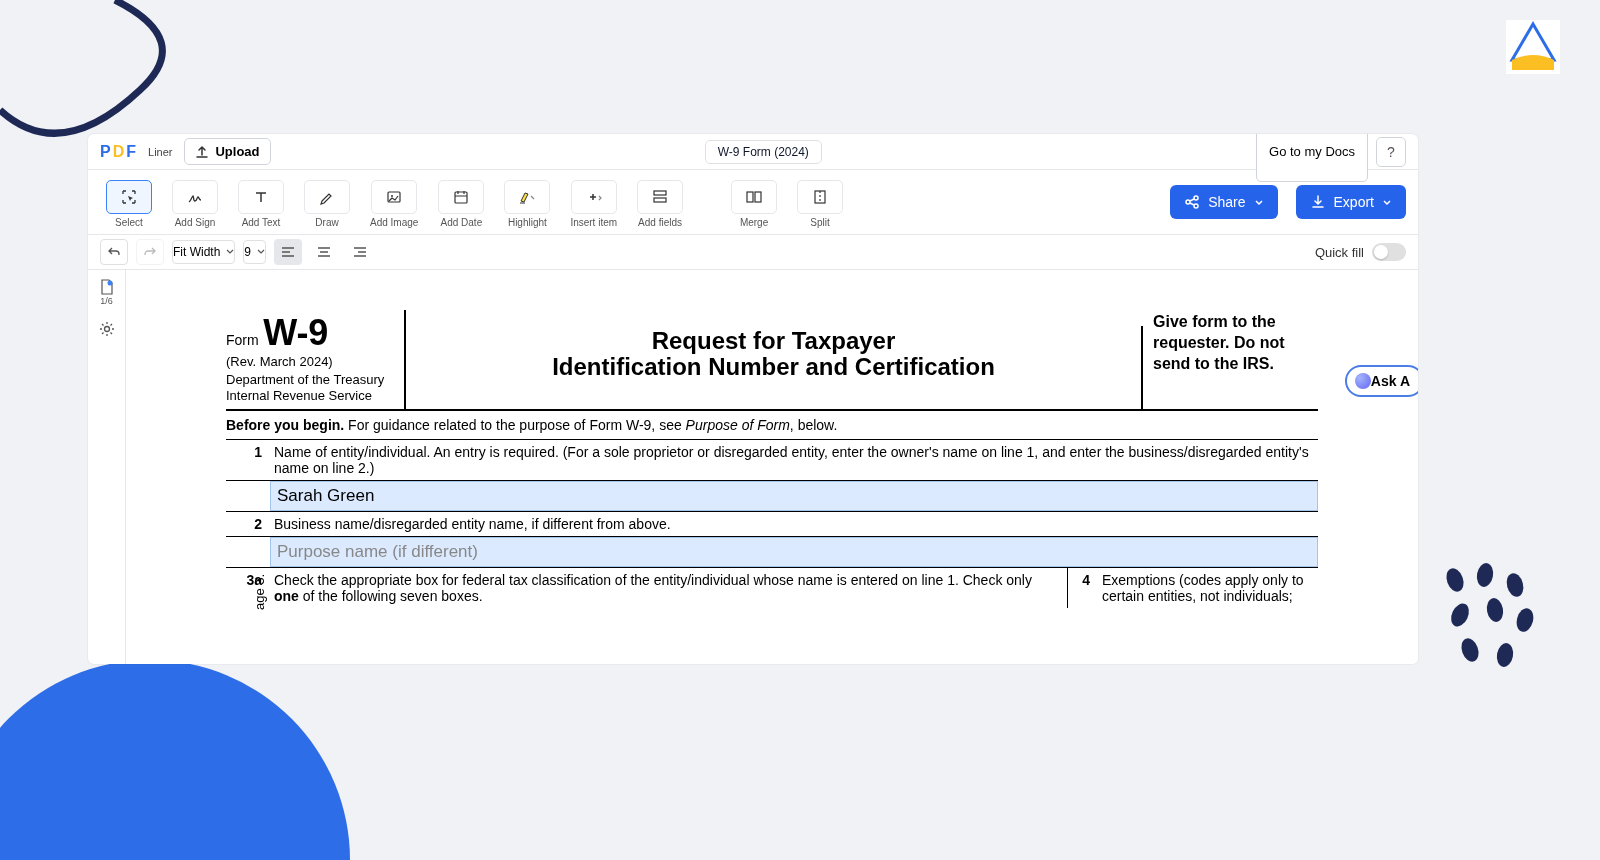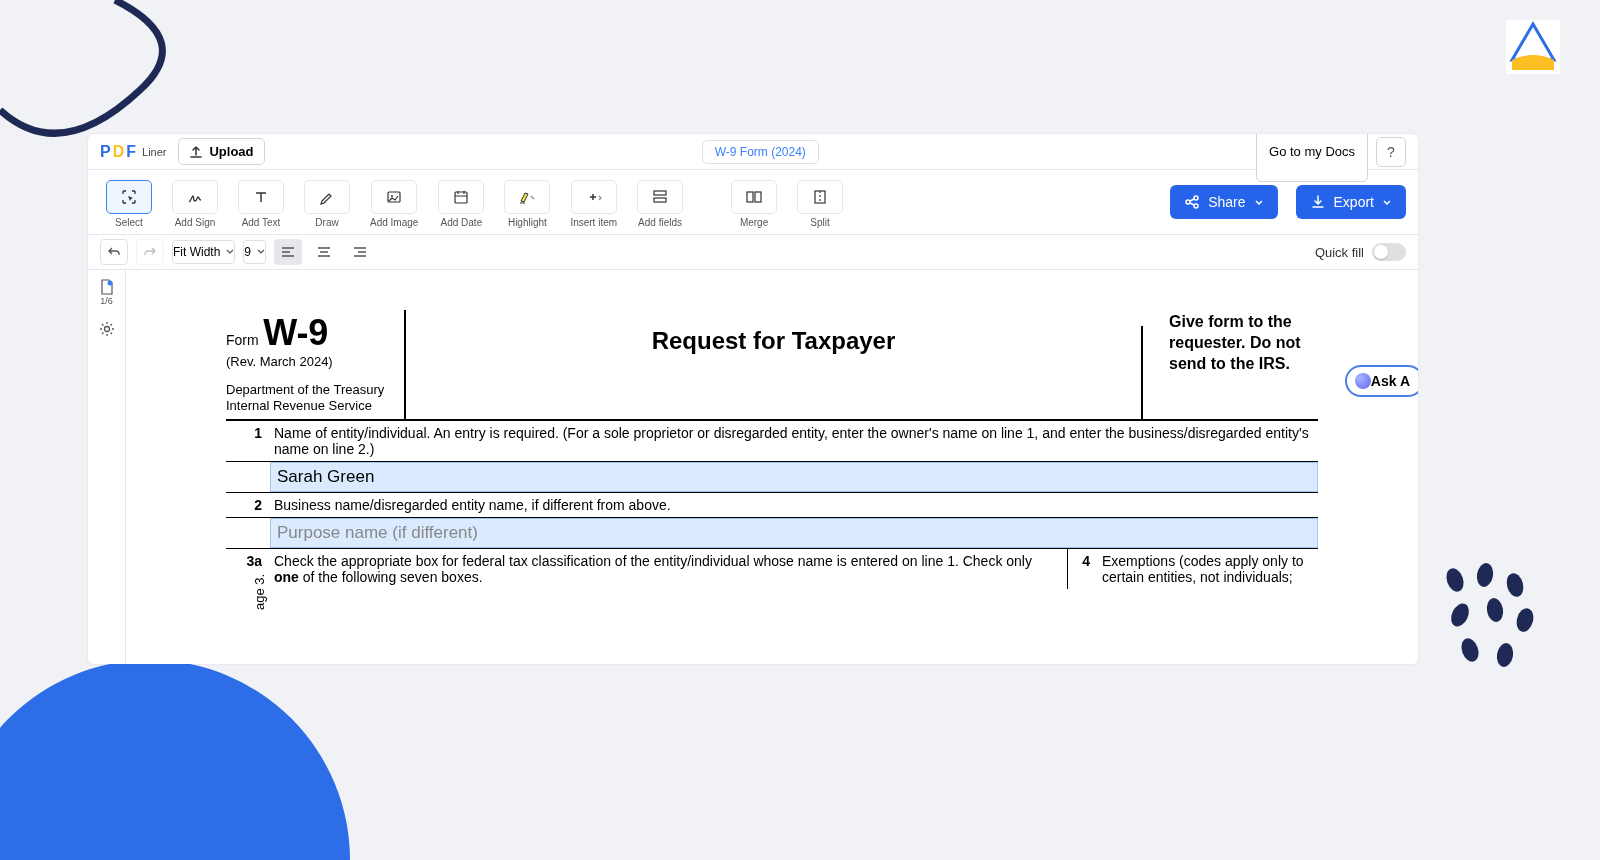--- a/index.html
+++ b/index.html
@@ -52,35 +52,35 @@
   align-items: center;
   height: 36px;
   padding: 0 12px;
   border-bottom: 1px solid #e5e7eb;
   font-size: 13px;
 }
 .logo { display: flex; align-items: center; gap: 2px; font-weight: 700; margin-right: 12px; }
 .logo .p { color: #2d6de8; font-size: 16px; }
 .logo .d { color: #fbbf24; font-size: 16px; }
 .logo .f { color: #2d6de8; font-size: 16px; }
-.logo .liner { color: #444; font-size: 11px; font-weight: 500; margin-left: 4px; }
+.logo .liner { color: #444; font-size: 11px; font-weight: 500; margin-left: 10px; }
 .upload-btn {
   display: flex; align-items: center; gap: 6px;
   padding: 5px 10px;
   border: 1px solid #d1d5db; border-radius: 5px;
   cursor: pointer; background: #fff;
   font-weight: 600; font-size: 13px;
 }
 .doc-title-chip {
   margin: 0 auto;
   padding: 4px 12px;
   border: 1px solid #e0e0e0;
   border-radius: 5px;
   font-size: 12px;
-  color: #3b82f6;
+  color: #0f172a;
 }
 .go-docs-btn {
   padding: 22px 12px;
   border: 1px solid #d1d5db; border-radius: 5px;
   cursor: pointer; background: #fff;
   font-size: 13px; margin-right: 8px;
 }
 .help-btn {
   width: 30px; height: 30px;
   border: 1px solid #d1d5db; border-radius: 5px;
@@ -190,31 +190,31 @@
   border-bottom: 2px solid #000;
 }
 .fh-left {
   width: 180px;
   border-right: 2px solid #000;
   padding: 2px 6px 4px 0;
 }
 .fh-form-no { font-size: 14px; }
 .fh-w9 { font-size: 36px; font-weight: 800; display: inline; }
 .fh-rev { font-size: 13px; display: block; }
-.fh-dept { font-size: 13px; line-height: 1.25; margin-top: 13px; }
+.fh-dept { font-size: 13px; line-height: 1.25; margin-top: 3px; }
 .fh-center {
   flex: 1; text-align: center;
   padding: 2px 10px 4px;
   border-right: 2px solid #000;
   margin-top: 16px;
 }
 .fh-title { font-size: 24px; font-weight: 800; line-height: 1.1; }
 .fh-url { font-size: 14px; margin-top: 6px; }
 .fh-right {
-  width: 175px; padding: 2px 0 4px 26px;
+  width: 175px; padding: 2px 0 4px 10px;
   font-size: 16px; font-weight: 800; line-height: 1.3;
 }
 .before-begin {
   padding: 6px 0; font-size: 14px;
   border-bottom: 1px solid #000;
 }
 .row {
   display: flex; border-bottom: 1px solid #000;
 }
 .row-num { width: 44px; text-align: right; padding: 4px 8px 4px 0; font-weight: 700; font-size: 14px; }
@@ -497,24 +497,28 @@
             <span class="fh-form-no">Form</span>
             <span class="fh-w9">W-9</span>
             <span class="fh-rev">(Rev. March 2024)</span>
             <div class="fh-dept">
               <div>Department of the Treasury</div>
               <div>Internal Revenue Service</div>
             </div>
           </div>
           <div class="fh-center">
             <div class="fh-title">Request for Taxpayer</div>
+            <div class="fh-title">Identification Number and Certification</div>
           </div>
           <div class="fh-right">Give form to the requester. Do not send to the IRS.</div>
         </div>
 
+        <div class="before-begin">
+          <strong>Before you begin.</strong><span> For guidance related to the purpose of Form W-9, see </span><em>Purpose of Form</em><span>, below.</span>
+        </div>
 
         <div class="row">
           <div class="row-num">1</div>
           <div class="row-body">Name of entity/individual. An entry is required. (For a sole proprietor or disregarded entity, enter the owner's name on line 1, and enter the business/disregarded entity's name on line 2.)</div>
         </div>
         <div class="fillable">Sarah Green</div>
 
         <div class="row" style="border-top:1px solid #000">
           <div class="row-num">2</div>
           <div class="row-body">Business name/disregarded entity name, if different from above.</div>

